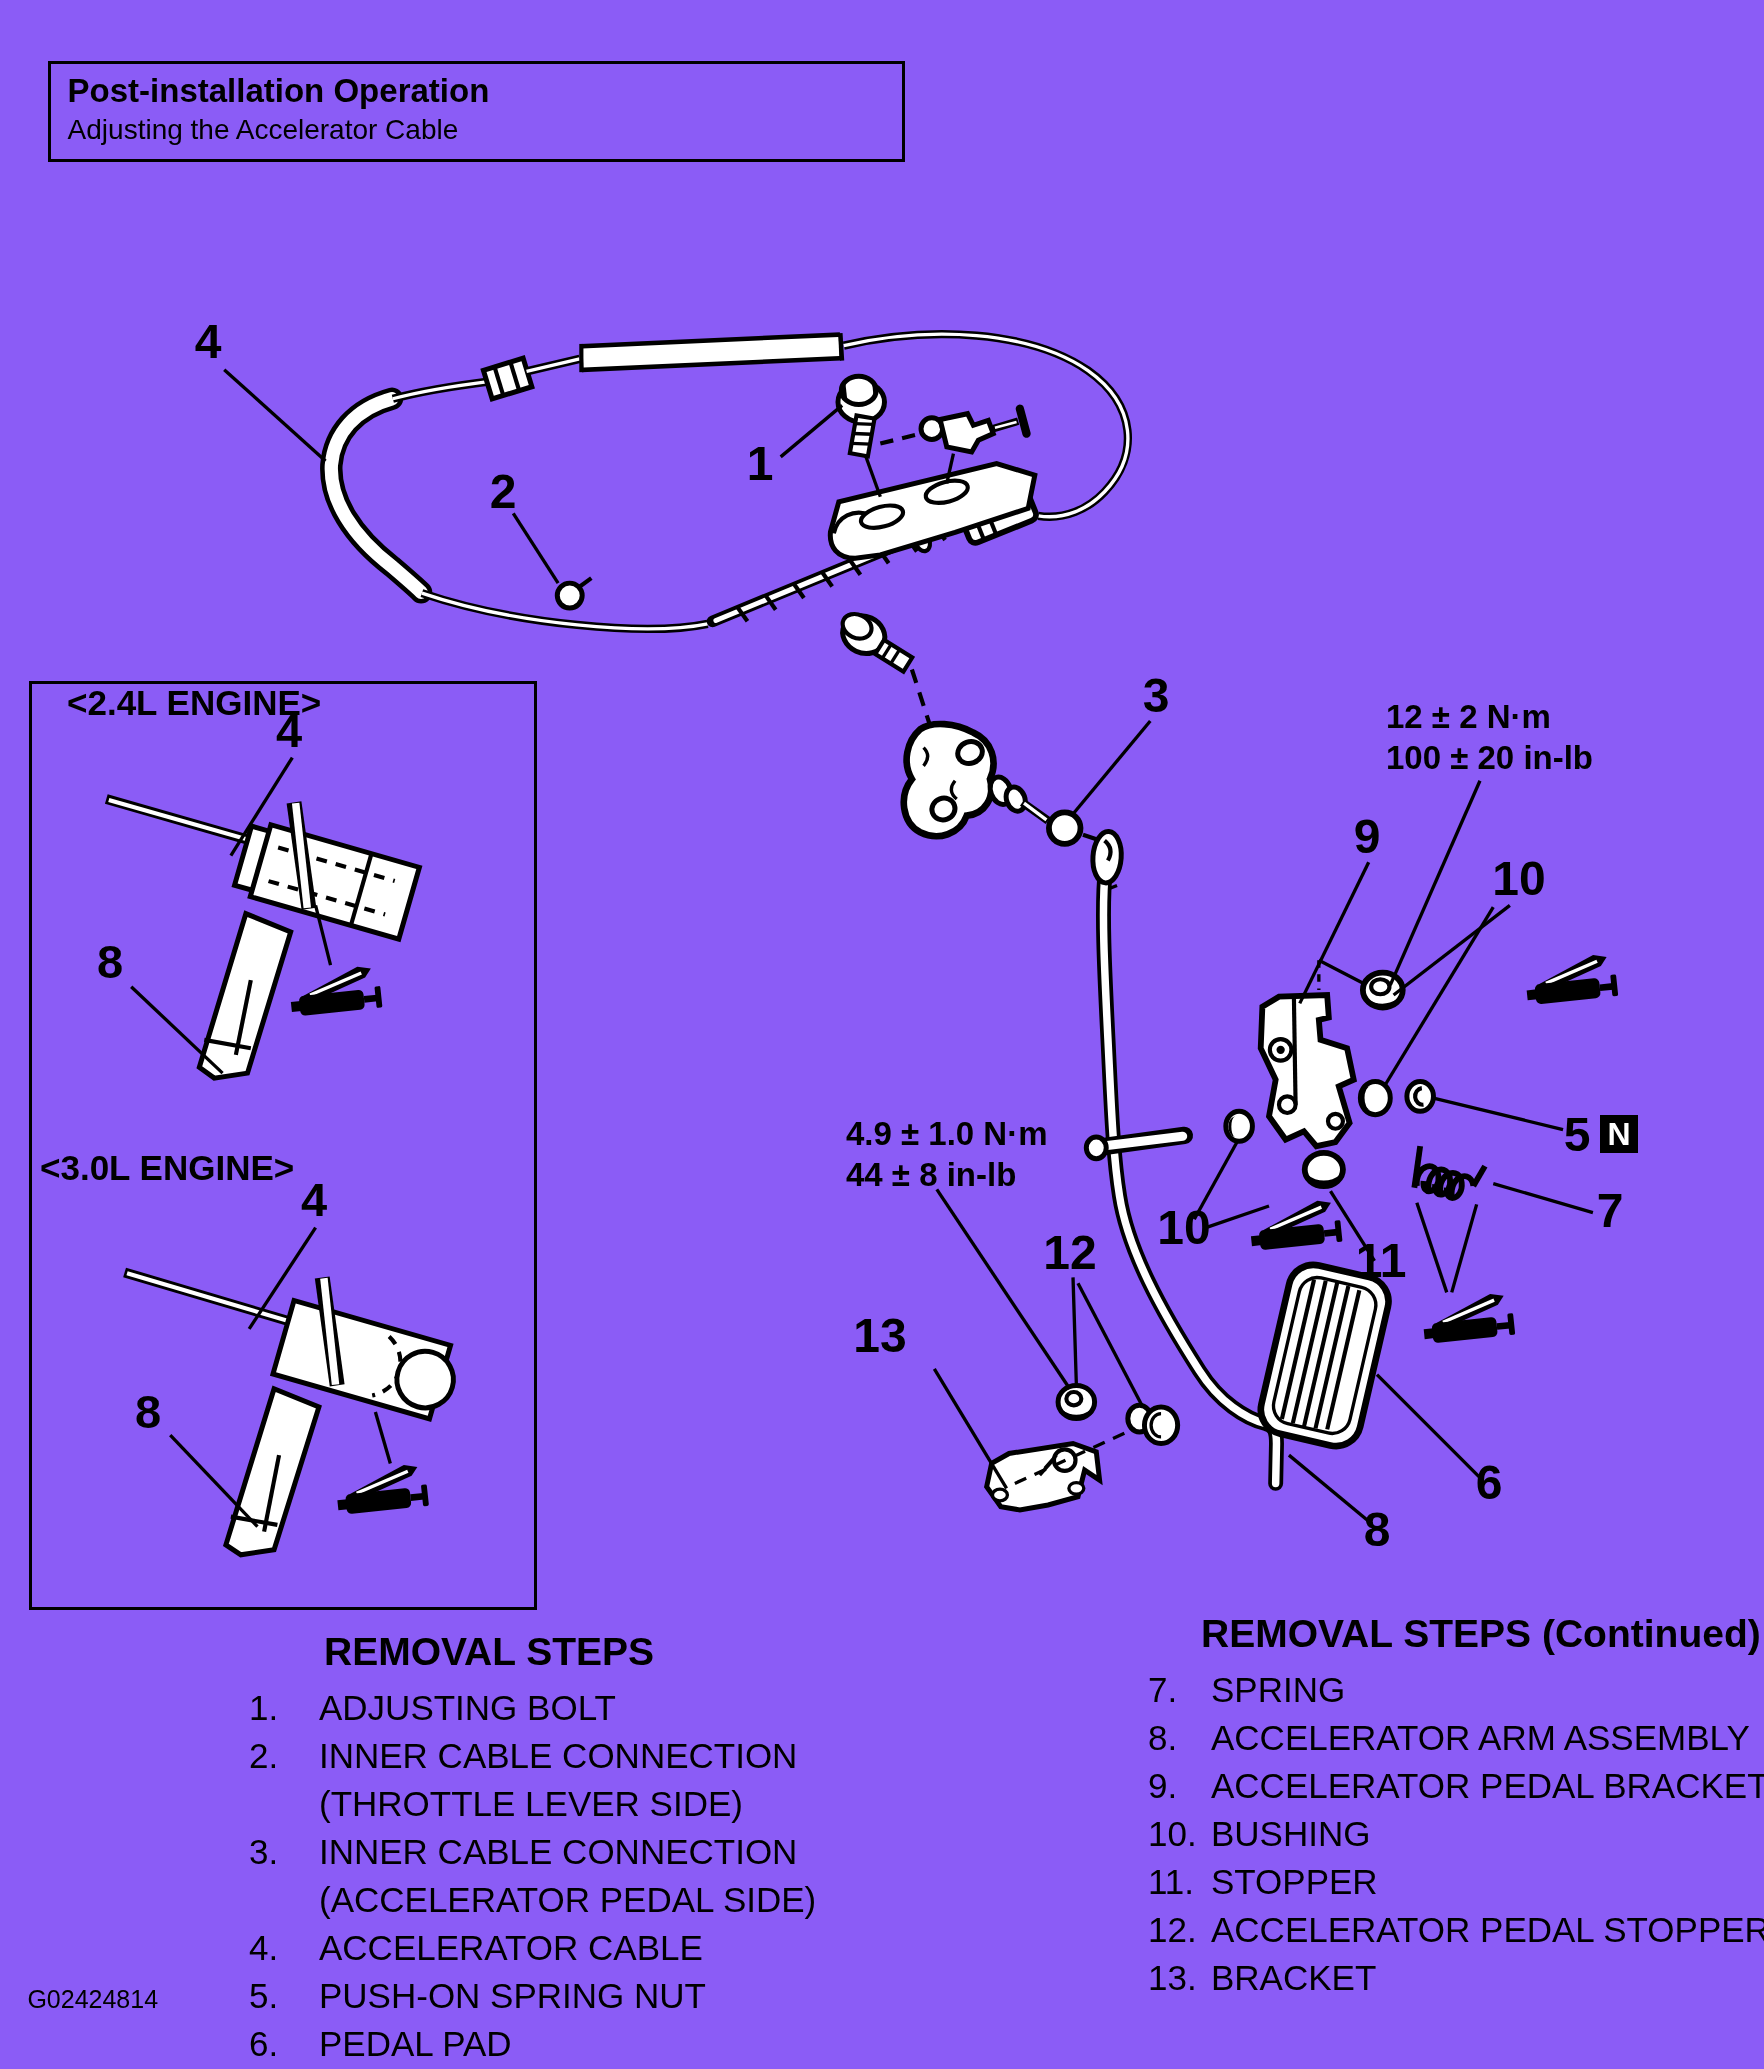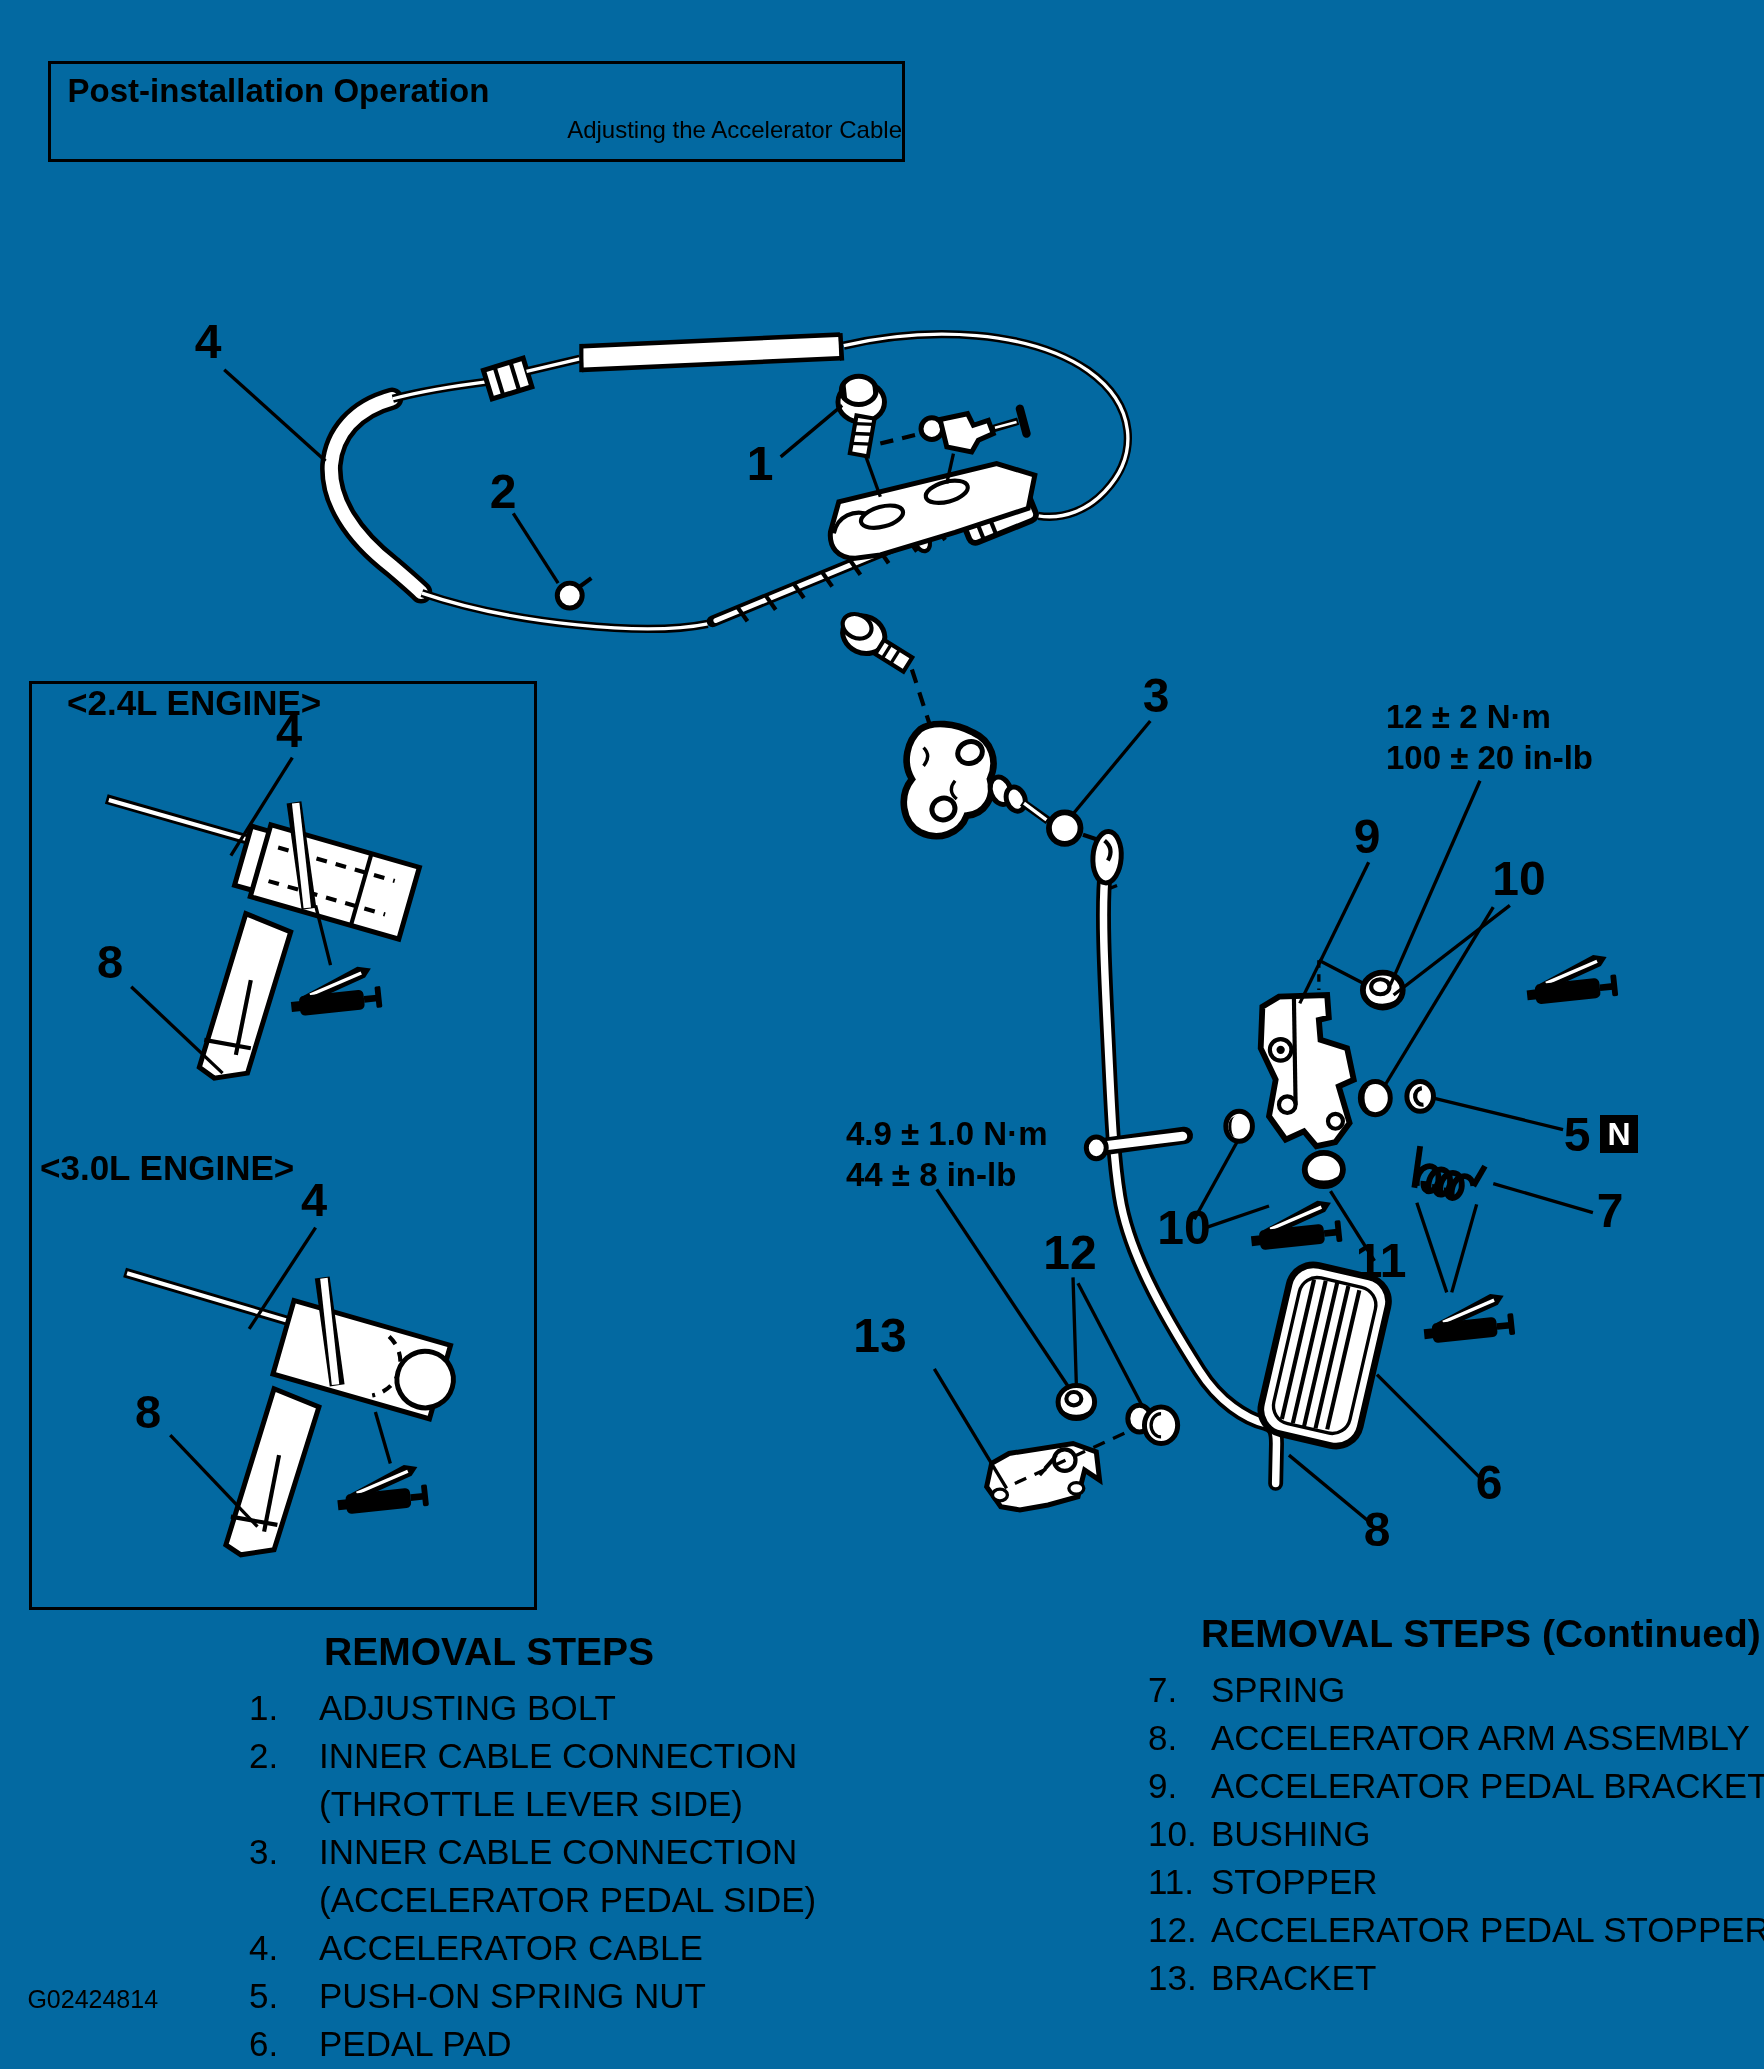--- a/index.html
+++ b/index.html
@@ -1,26 +1,26 @@
 <!DOCTYPE html>
 <html style="font-size:13.3px"><head>
 <meta charset="utf-8">
 <style>
   html,body{margin:0;padding:0;background:#e8e8e8;}
   #page{
-    position:relative;width:1764px;height:2069px;background:#0369a1;
+    position:relative;width:1764px;height:2069px;background:#8b5cf6;
     font-family:"Liberation Sans", sans-serif;color:#000;overflow:hidden;
   }
   
   .title-box{
     position:absolute;left:48px;top:61px;width:857px;height:101px;
     border:3.3px solid #000;box-sizing:border-box;padding:6.6px 0 0 16.6px;
   }
   .title-box .t1{font-size:33px;font-weight:bold;line-height:40px;}
-  .title-box .t2{font-size:24px;line-height:38px;text-align:right;}
+  .title-box .t2{font-size:28px;line-height:38px;}
   
   .inset-box{
     position:absolute;left:29px;top:681px;width:508px;height:929px;
     border:3.3px solid #000;box-sizing:border-box;
   }
   .engine-label{position:absolute;font-size:35px;font-weight:bold;white-space:nowrap;}
   
   .callout{
     position:absolute;font-size:48px;font-weight:bold;line-height:48px;
     transform:translate(-50%,-50%);white-space:nowrap;

